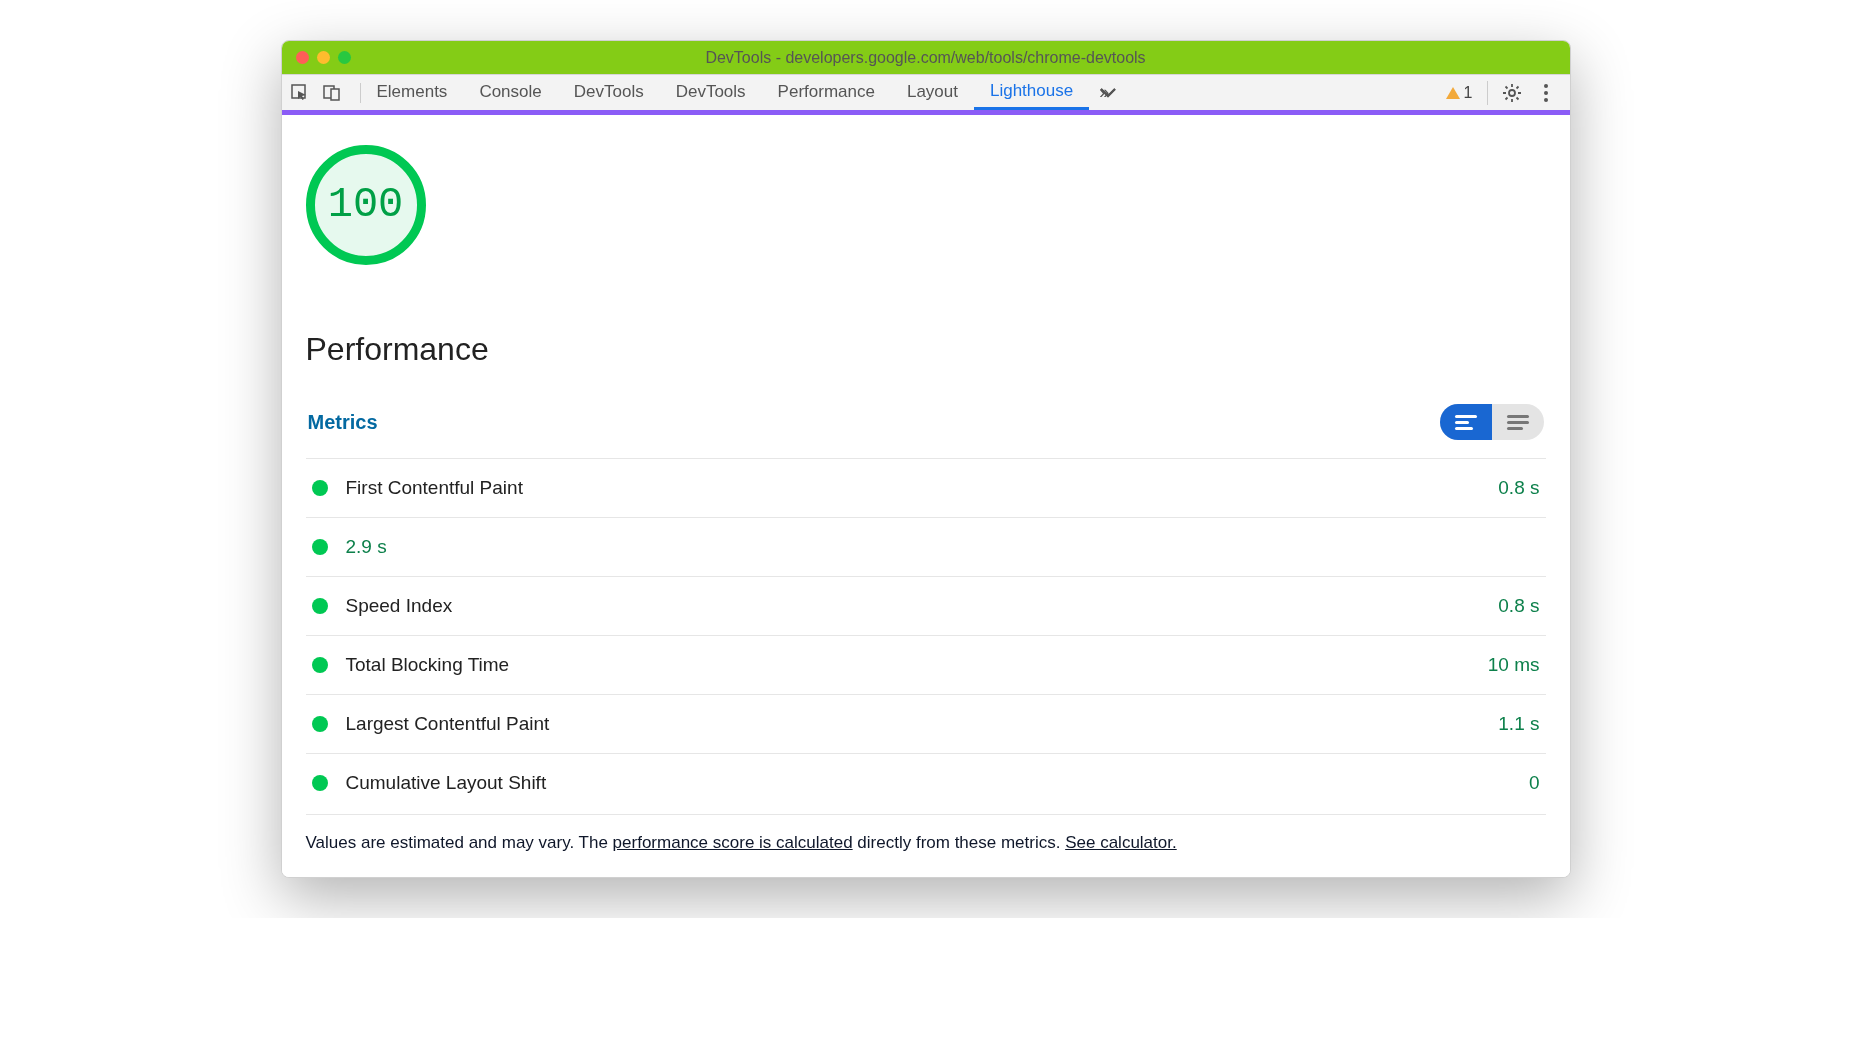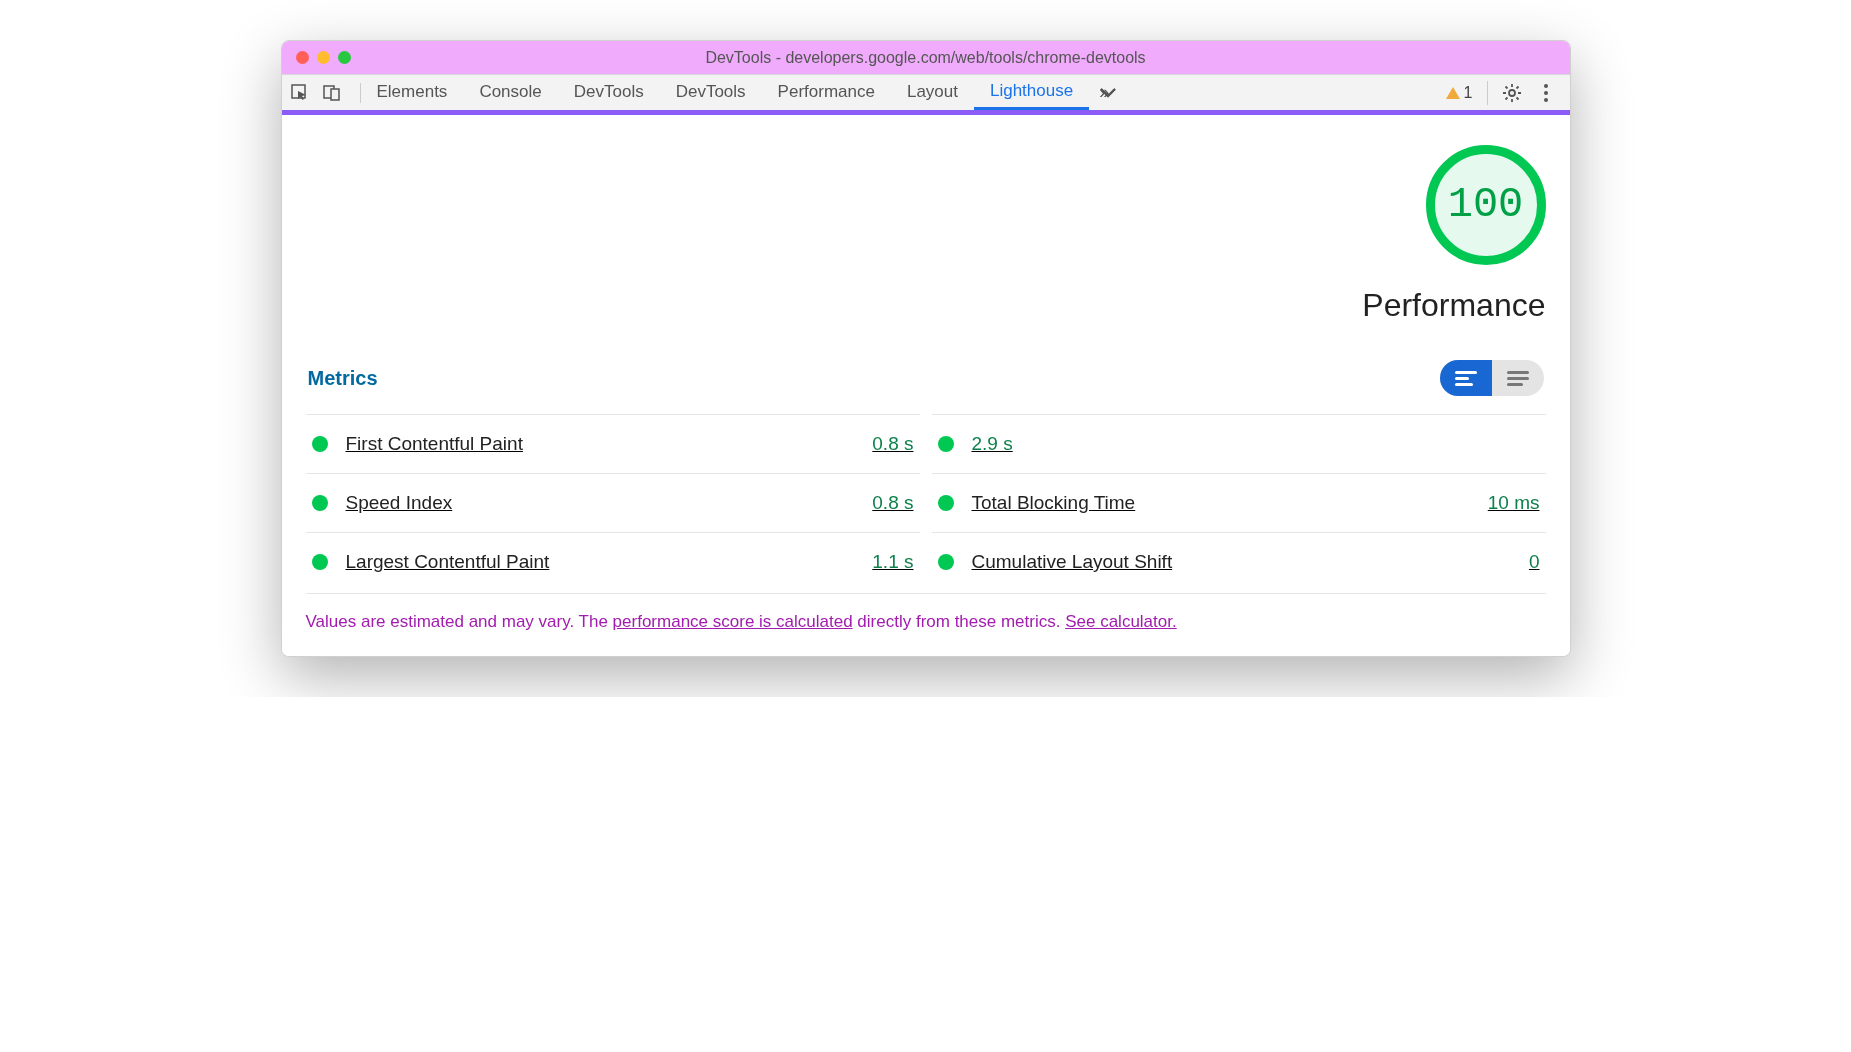--- a/index.html
+++ b/index.html
@@ -14,21 +14,21 @@
   .window {
     width: 1290px;
     border: 1px solid #d0d0d0;
     border-radius: 8px;
     box-shadow: 0 20px 60px rgba(0,0,0,0.3);
     overflow: hidden;
     background: #fff;
   }
   .titlebar {
     height: 34px;
-    background: #f0abfc;
+    background: #84cc16;
     border-bottom: 1px solid #d6d6d6;
     display: flex;
     align-items: center;
     position: relative;
   }
   .traffic-lights {
     display: flex;
     gap: 8px;
     padding-left: 14px;
   }
@@ -115,22 +115,23 @@
     color: #555;
     cursor: pointer;
   }
   .content {
     padding: 30px 24px 24px 24px;
     background: #fff;
   }
   .score-wrap {
     display: flex;
     flex-direction: column;
-    align-items: flex-end;
+    align-items: flex-start;
     margin-bottom: 36px;
+    gap: 44px;
   }
   .score-circle {
     width: 120px; height: 120px;
     border-radius: 50%;
     border: 9px solid #00c853;
     background: #e6f9ee;
     display: flex; align-items: center; justify-content: center;
     font-family: "Courier New", monospace;
     font-size: 42px;
     color: #00a046;
@@ -170,23 +171,22 @@
   .vt-lines {
     display: flex; flex-direction: column; gap: 3px;
   }
   .vt-line {
     height: 3px; border-radius: 2px;
   }
   .view-toggle-btn.active .vt-line { background: #fff; }
   .view-toggle-btn.inactive .vt-line { background: #777; }
   .metrics-grid {
     display: grid;
-    grid-template-columns: 1fr 1fr;
+    grid-template-columns: 1fr;
     column-gap: 12px;
-    text-decoration: underline;
   }
   .metric-row {
     display: flex;
     align-items: center;
     padding: 18px 6px;
     border-top: 1px solid #e6e6e6;
     font-size: 19px;
   }
   .metric-row:nth-child(-n+2) { border-top: 1px solid #e6e6e6; }
   .metric-dot {
@@ -195,21 +195,21 @@
     margin-right: 18px;
     flex-shrink: 0;
   }
   .metric-name { color: #222; flex: 1; }
   .metric-value { color: #0d804b; font-weight: 500; }
   .metrics-footer {
     border-top: 1px solid #e6e6e6;
     padding-top: 18px;
     margin-top: 2px;
     font-size: 17px;
-    color: #a21caf;
+    color: #0f172a;
   }
   .metrics-footer .ul { text-decoration: underline; cursor: pointer; }
 </style>
 </head>
 <body>
 
 <div class="window">
 
   <div class="titlebar">
     <div class="traffic-lights">

